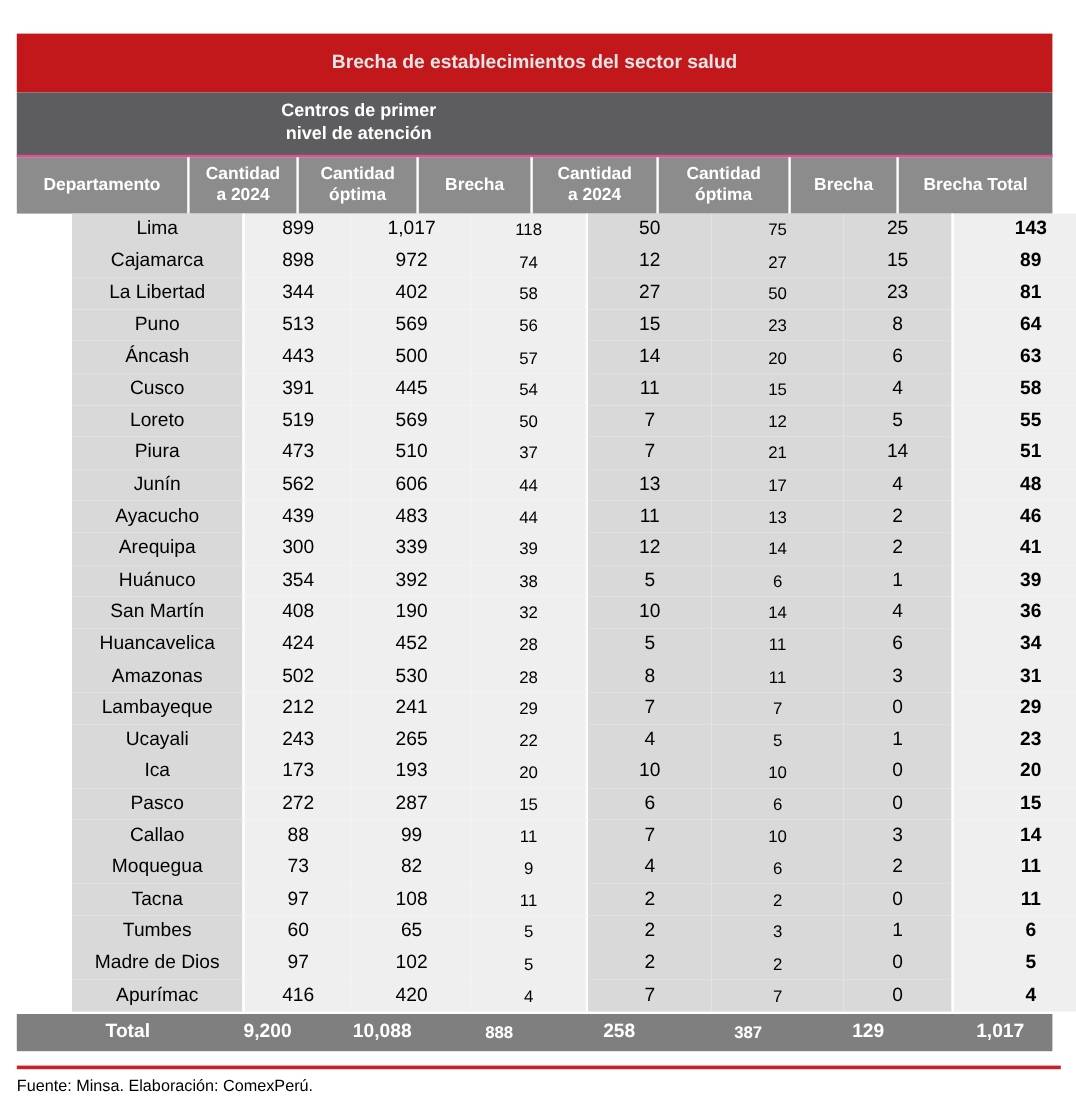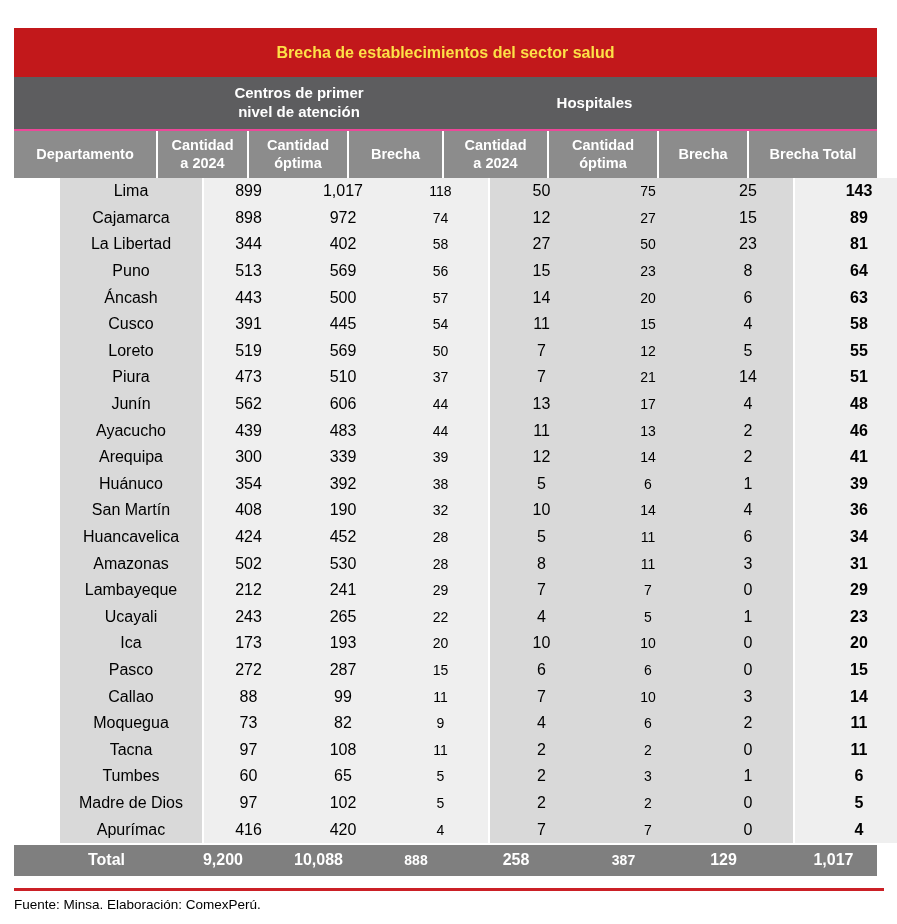--- a/index.html
+++ b/index.html
@@ -4,21 +4,21 @@
 <style>
   * { margin:0; padding:0; box-sizing:border-box; }
   html,body { background:#ffffff; }
   .page {
     position:relative; width:897px; height:924px; background:#ffffff;
     font-family:"Liberation Sans", sans-serif; overflow:hidden;
   }
   .table-wrap { position:absolute; left:14px; top:28px; width:863px; }
 
   .title-bar {
-    height:49px; background:var(--title-bg,#C2181B); color:#fde047;
+    height:49px; background:var(--title-bg,#C2181B); color:#e5e5e5;
     font-weight:bold; font-size:16px;
     display:flex; align-items:center; justify-content:center; text-align:left;
   }
 
   .group-row {
     display:grid; grid-template-columns:142px 286px 305px 130px;
     height:54px; background:var(--group-bg,#5D5D5F); color:#ffffff;
     font-weight:bold; font-size:15px; border-bottom:2px solid #ec4899;
   }
   .gcell {
@@ -67,21 +67,20 @@
 
 <div class="page" style="--title-bg: #C2181B; --group-bg: #5D5D5F; --header-bg: #8C8C8C; --dept-bg: #D9D9D9; --hosp-bg: #D9D9D9; --light-bg: #EFEFEF; --total-bg: #7F7F7F; --divider: #CB2026;">
   <div class="table-wrap">
 
     <div class="title-bar">Brecha de establecimientos del sector salud</div>
 
     <div class="group-row">
       <div class="gcell"></div>
       <div class="gcell">Centros de primer
 nivel de atención</div>
-      <div class="gcell">Hospitales</div>
       <div class="gcell"></div>
     </div>
 
     <div class="header-row grid-cols" id="header-row">
         <div class="hcell">Departamento</div>
         <div class="hcell">Cantidad
 a 2024</div>
         <div class="hcell">Cantidad
 óptima</div>
         <div class="hcell">Brecha</div>

